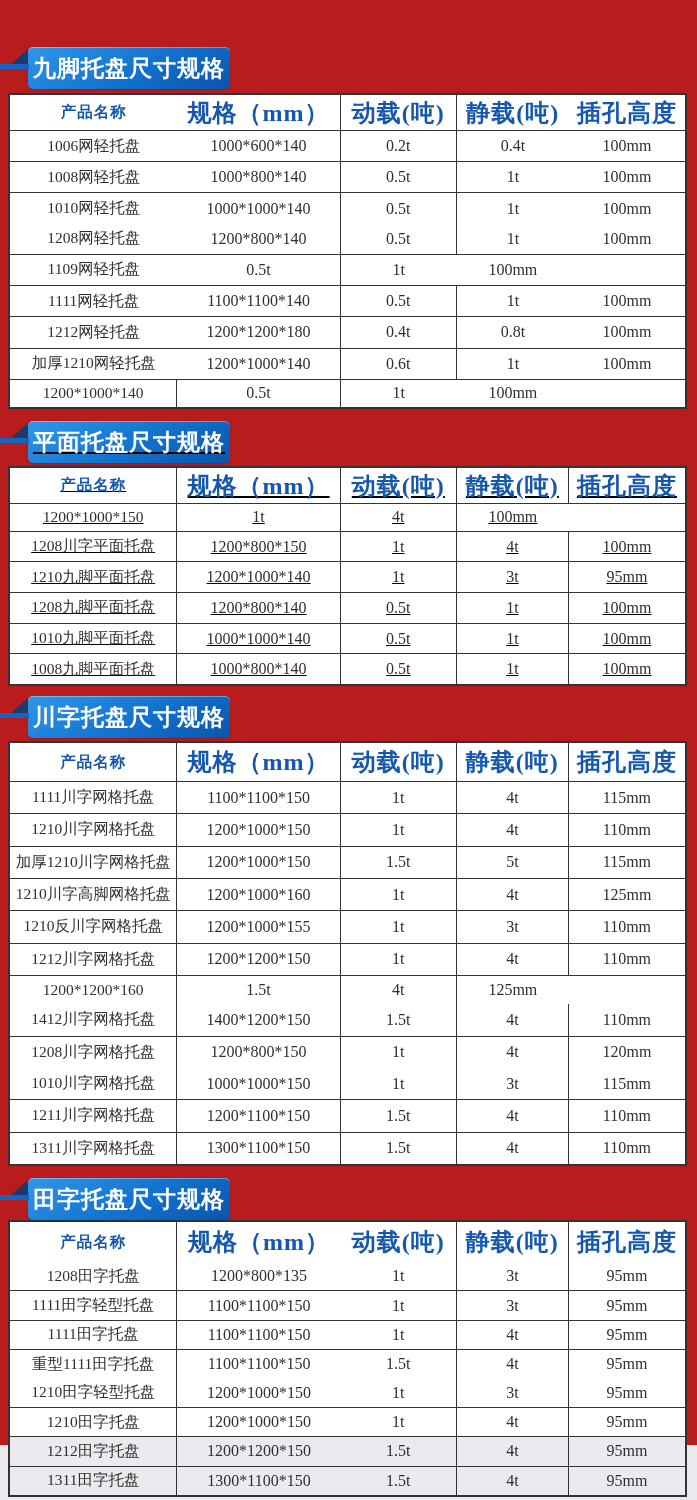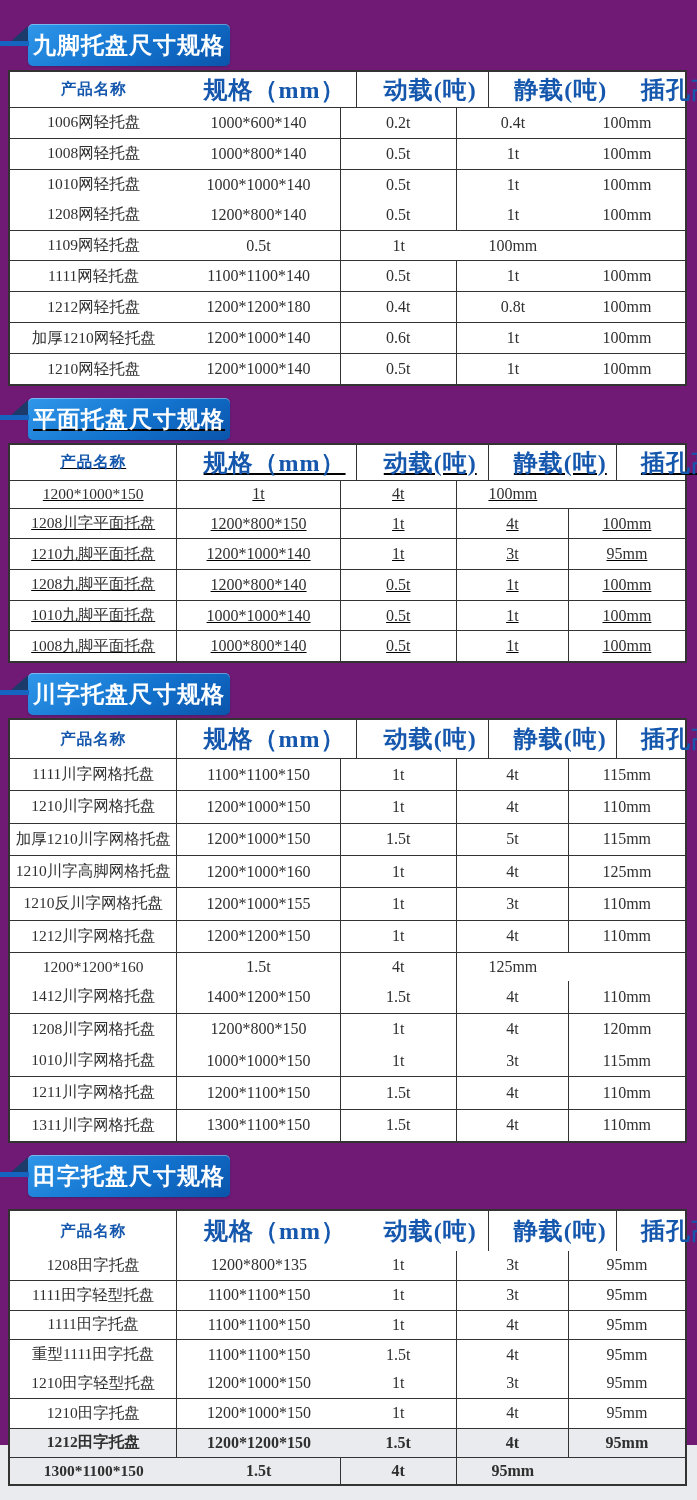--- a/index.html
+++ b/index.html
@@ -2,23 +2,23 @@
 <html><head>
 <meta charset="utf-8">
 <style>
   * { box-sizing: border-box; margin: 0; padding: 0; }
   html, body { background: #ffffff; }
   body { font-family: "Liberation Serif", "DejaVu Serif", serif; }
   .page {
     position: relative;
     width: 697px; height: 1500px;
     margin: 0 auto;
-    background: #701a75;
+    background: #b91c1c;
     overflow: hidden;
-    padding-top: 24px;
+    padding-top: 47px;
   }
   .gray-band {
     position: absolute; left: 0; bottom: 0;
     width: 697px; height: 55px;
     background: #e9ebee;
     z-index: 0;
   }
   .block { position: relative; z-index: 1; }
   .block2 { margin-top: 12px; text-decoration: underline; }
   .block3 { margin-top: 10px; }
@@ -28,21 +28,21 @@
   .banner {
     position: relative;
     width: 202px; height: 42px;
     margin-left: 28px; margin-bottom: 4px;
     border-radius: 5px;
     background: linear-gradient(150deg, #2f97ea 0%, #1272cd 55%, #0b54ab 100%);
     box-shadow: inset 0 1px 0 rgba(255,255,255,.35), 0 1px 2px rgba(0,40,90,.35);
     display: flex; align-items: center; justify-content: center;
   }
   .block2 .banner, .block3 .banner { margin-bottom: 3px; }
-  .block4 .banner { margin-bottom: 12px; }
+  .block4 .banner { margin-bottom: 0; }
   .banner .fold {
     position: absolute; left: -19px; top: 2px;
     width: 19px; height: 17px;
     background: #1c3a6a;
     clip-path: polygon(100% 0, 100% 100%, 0 100%);
   }
   .banner .hline {
     position: absolute; left: -28px; top: 17px;
     width: 29px; height: 5px;
     background: #1565c0;
@@ -66,23 +66,23 @@
   .t3 { height: 425px; }
   .t4 { height: 277px; background: transparent; }
   .row {
     flex: 1 1 auto;
     display: grid;
     grid-template-columns: 24.8% 24.2% 17.2% 16.6% 17.2%;
     border-bottom: 1px solid #333333;
     background: #ffffff;
   }
   .t4 .row { background: #ffffff; }
-  .row.shade { background: #e9ebee; font-weight: bold; }
+  .row.shade { background: #e9ebee; }
   .row:last-child, .row.merge { border-bottom: none; }
-  .header-row { flex: 0 0 auto; gap: 16px; }
+  .header-row { flex: 0 0 auto; }
   .t1 .header-row, .t2 .header-row { height: 36px; }
   .t3 .header-row { height: 39px; }
   .t4 .header-row { height: 40px; }
   .cell {
     display: flex; align-items: center; justify-content: center;
     font-size: 16px; color: #2f2f2f;
     overflow: hidden; white-space: nowrap;
   }
   .cell:first-child { font-size: 15.5px; }
   .cell.vr { border-right: 1px solid #333333; }
@@ -160,21 +160,20 @@
           <div class="cell">100mm</div>
         </div>
         <div class="row">
           <div class="cell">加厚1210网轻托盘</div>
           <div class="cell vr">1200*1000*140</div>
           <div class="cell vr">0.6t</div>
           <div class="cell">1t</div>
           <div class="cell">100mm</div>
         </div>
         <div class="row">
-          <div class="cell">1210网轻托盘</div>
           <div class="cell vr">1200*1000*140</div>
           <div class="cell vr">0.5t</div>
           <div class="cell">1t</div>
           <div class="cell">100mm</div>
         </div>
       </div>
   </section>
 
   <section class="block block2">
     <div class="banner">
@@ -391,20 +390,21 @@
           <div class="cell">95mm</div>
         </div>
         <div class="row shade">
           <div class="cell vr">1212田字托盘</div>
           <div class="cell">1200*1200*150</div>
           <div class="cell vr">1.5t</div>
           <div class="cell vr">4t</div>
           <div class="cell">95mm</div>
         </div>
         <div class="row shade">
+          <div class="cell vr">1311田字托盘</div>
           <div class="cell">1300*1100*150</div>
           <div class="cell vr">1.5t</div>
           <div class="cell vr">4t</div>
           <div class="cell">95mm</div>
         </div>
       </div>
   </section>
 </div>
 
 </body></html>

